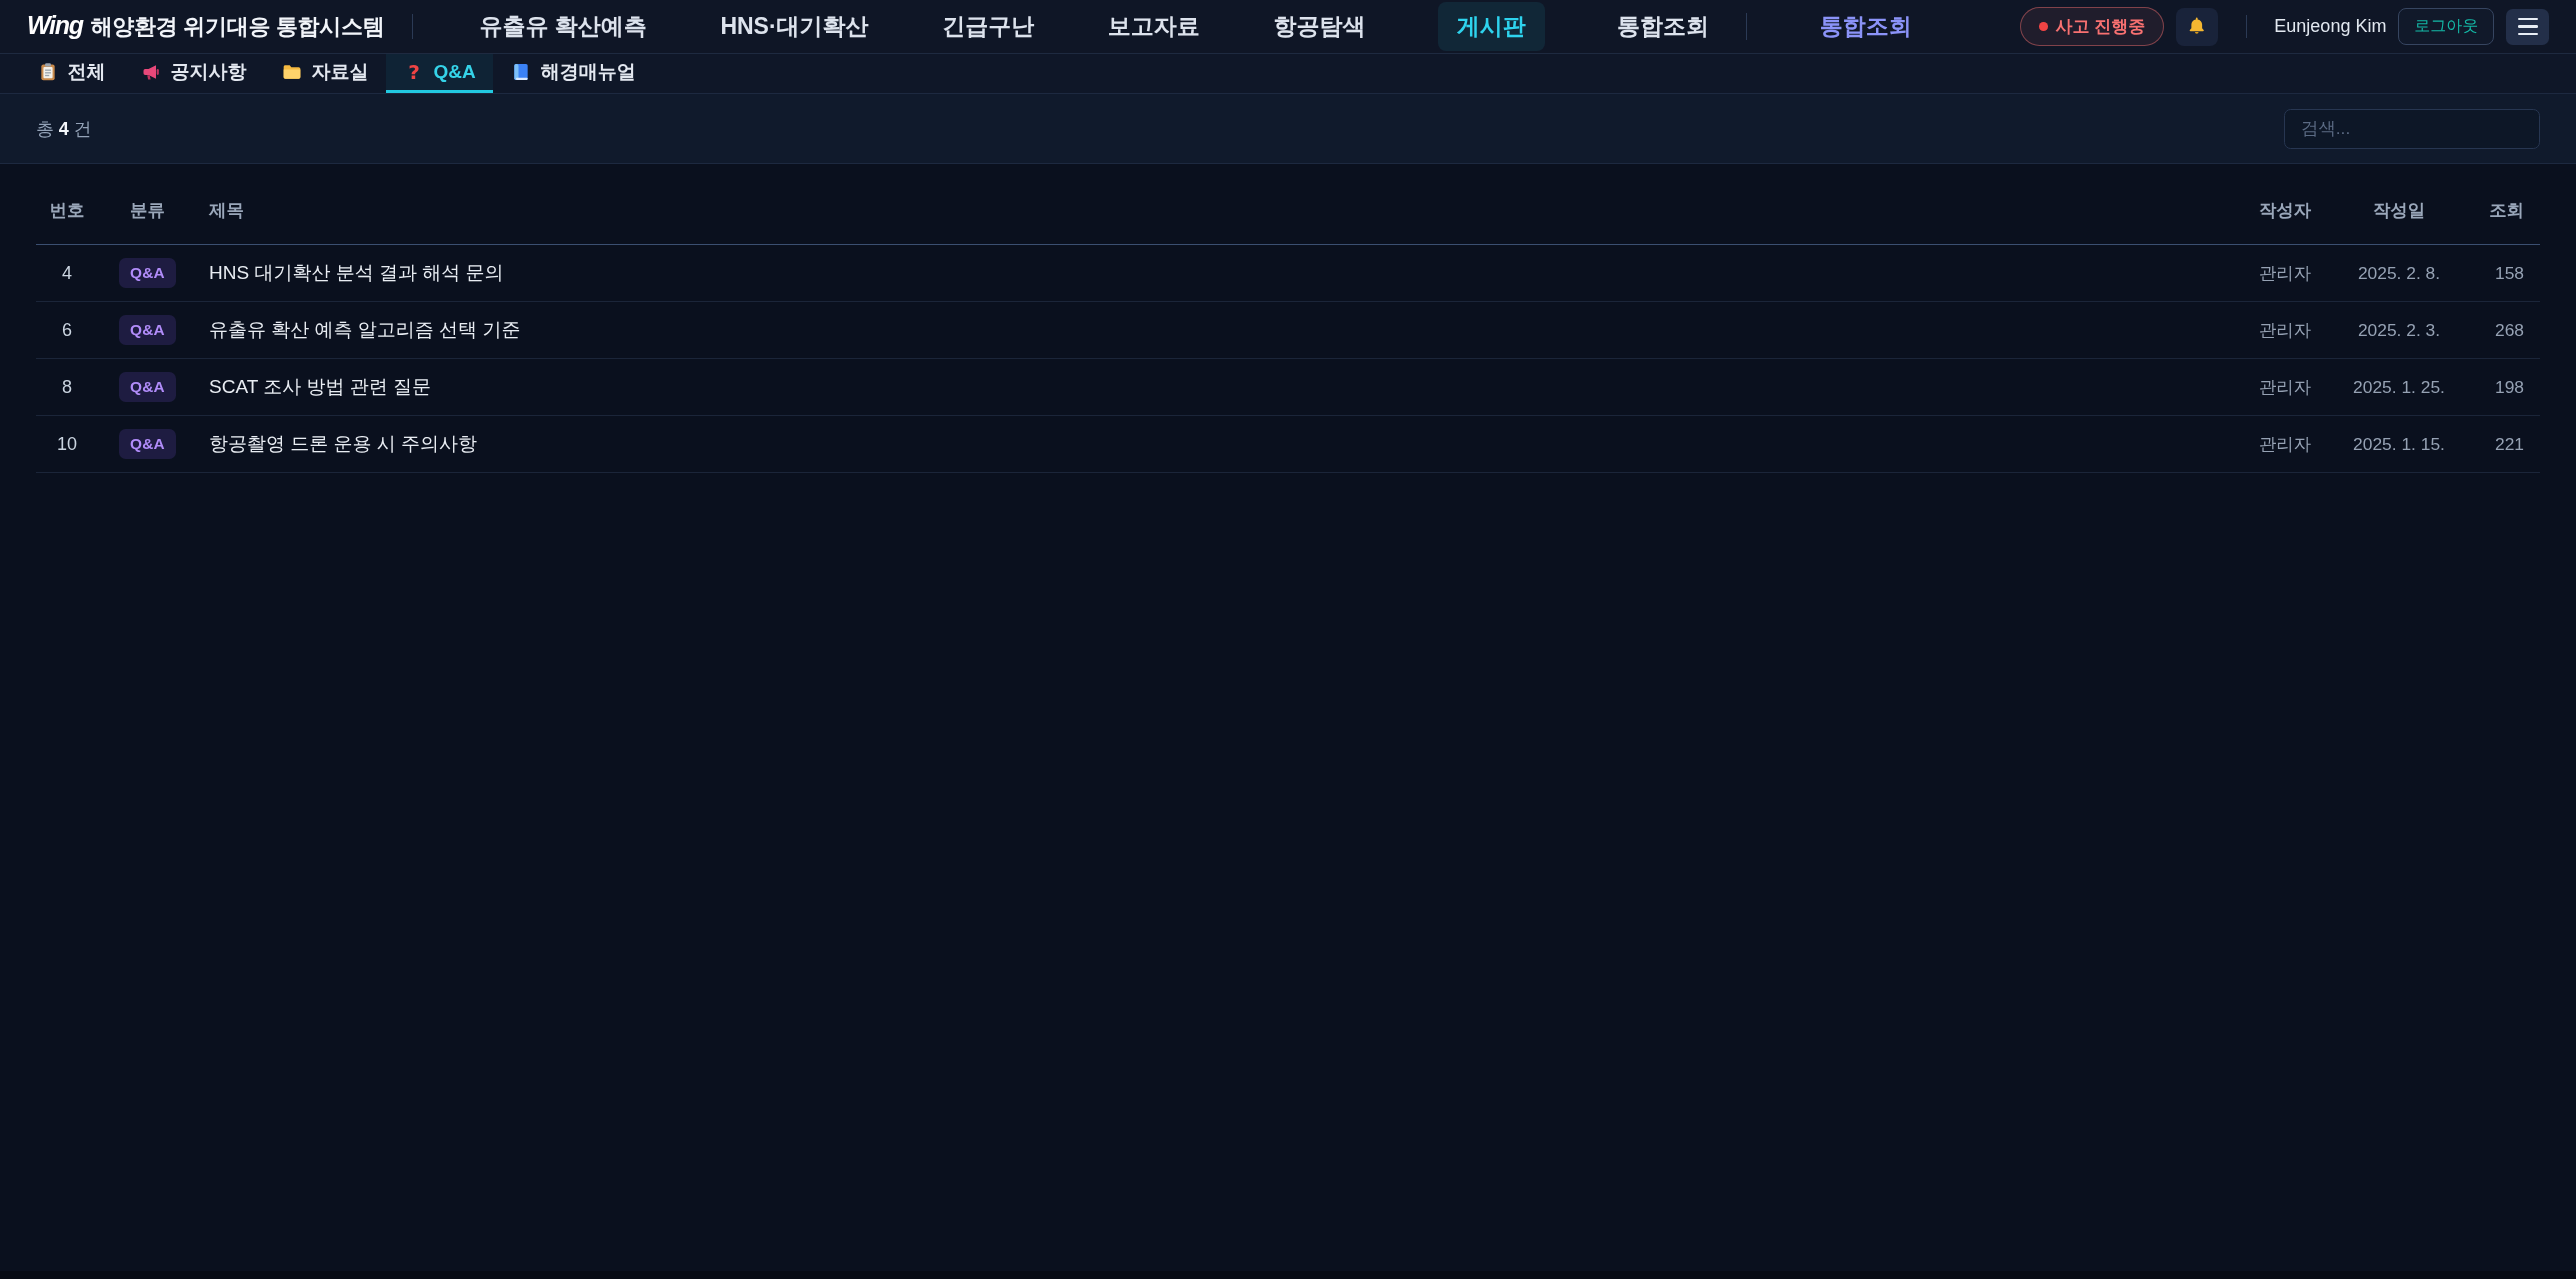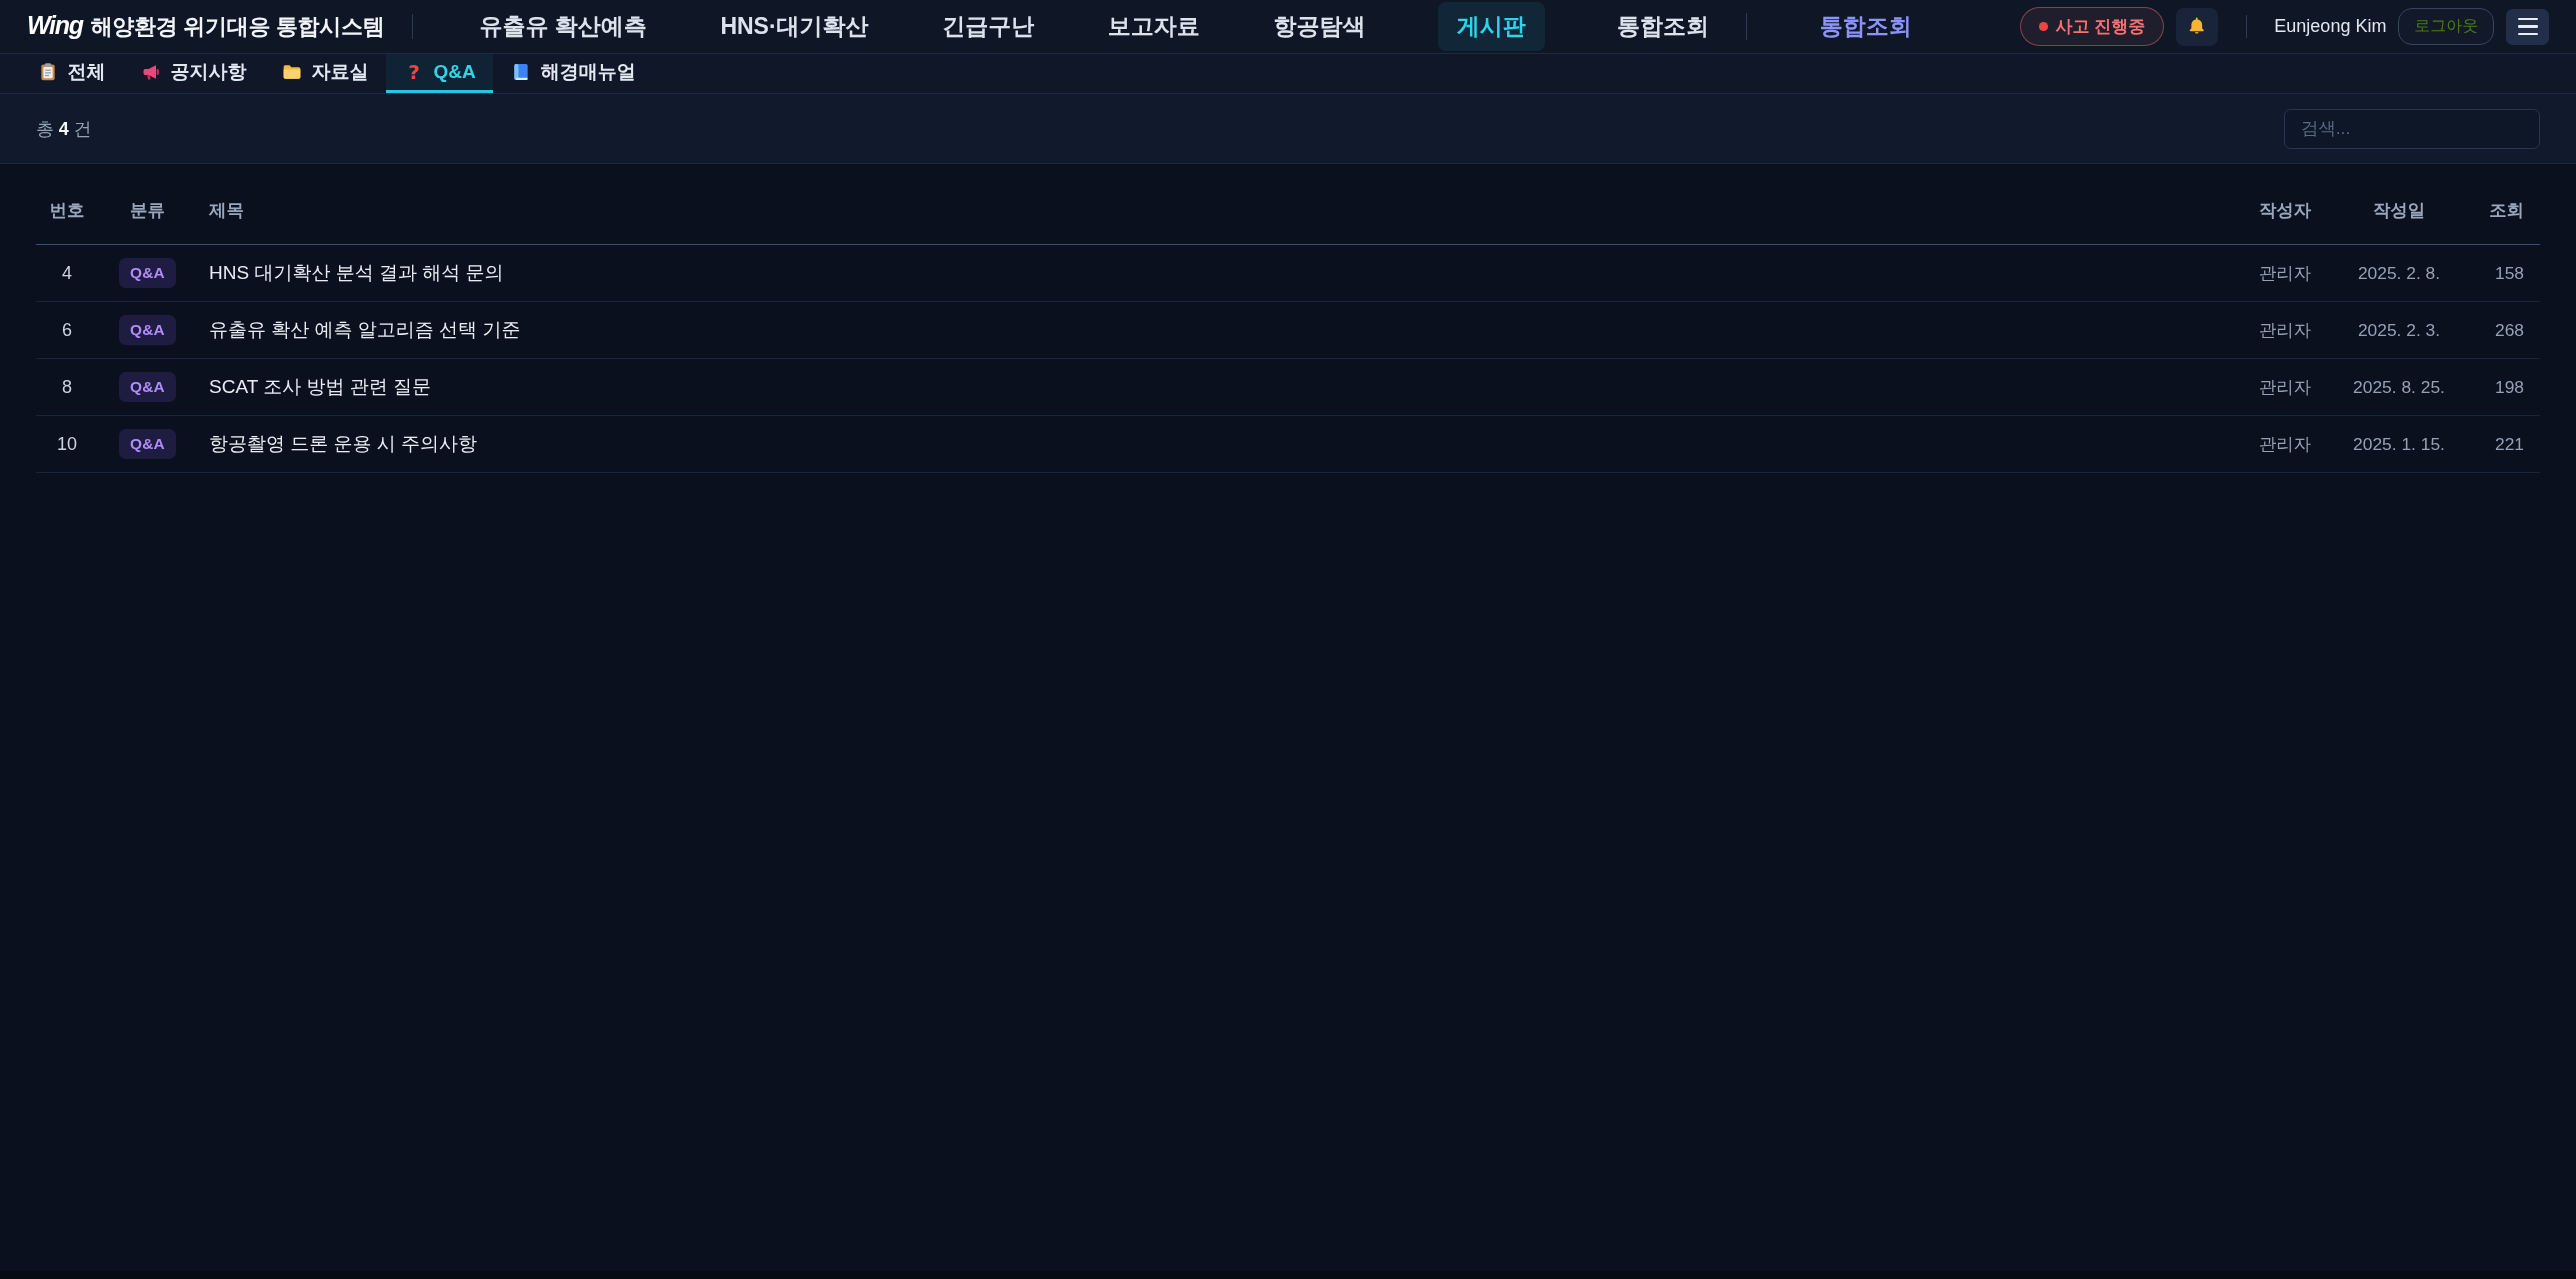--- a/index.html
+++ b/index.html
@@ -34,22 +34,22 @@
     border:0.7px solid rgba(248,113,113,0.45); background:rgba(248,113,113,0.08);
     color:#f87171; font-size:17px; font-weight:600; cursor:pointer;
   }
   .alert-dot { width:8.7px; height:8.7px; border-radius:50%; background:#ef4444; }
   .icon-btn {
     width:42px; height:38px; border-radius:8px; background:#19233a;
     display:flex; align-items:center; justify-content:center; cursor:pointer;
   }
   .user-name { font-size:18px; color:#e2e8f0; }
   .logout-btn {
-    border:0.7px solid #364560; background:rgba(20,30,50,0.4); color:#4d7c0f;
-    font-size:16px; padding:7.4px 14.8px; border-radius:14px; cursor:pointer;
+    border:0.7px solid #364560; background:rgba(20,30,50,0.4); color:#14b8a6;
+    font-size:16px; padding:7.4px 14.8px; border-radius:8px; cursor:pointer;
     font-family:Liberation Sans, sans-serif;
   }
   .menu-btn { width:43px; height:36px; border-radius:6.7px; background:#232f49;
     display:flex; flex-direction:column; justify-content:center; align-items:center; gap:4.7px; cursor:pointer; }
   .menu-btn span { display:block; width:20px; height:2.7px; border-radius:1.3px; background:#e8edf5; }
 
   
   .tabbar {
     height:40px; background:#0f1728; border-bottom:0.7px solid #1d2940;
     display:flex; align-items:stretch; padding:0 20px;
@@ -232,21 +232,21 @@
       <div class="c-center cell-meta">관리자</div>
       <div class="c-center cell-meta">2025. 2. 3.</div>
       <div class="c-right cell-meta">268</div>
     </div>
 
     <div class="trow">
       <div class="c-center cell-no">8</div>
       <div class="c-center"><span class="badge">Q&amp;A</span></div>
       <div class="c-title cell-title">SCAT 조사 방법 관련 질문</div>
       <div class="c-center cell-meta">관리자</div>
-      <div class="c-center cell-meta">2025. 8. 25.</div>
+      <div class="c-center cell-meta">2025. 1. 25.</div>
       <div class="c-right cell-meta">198</div>
     </div>
 
     <div class="trow">
       <div class="c-center cell-no">10</div>
       <div class="c-center"><span class="badge">Q&amp;A</span></div>
       <div class="c-title cell-title">항공촬영 드론 운용 시 주의사항</div>
       <div class="c-center cell-meta">관리자</div>
       <div class="c-center cell-meta">2025. 1. 15.</div>
       <div class="c-right cell-meta">221</div>

